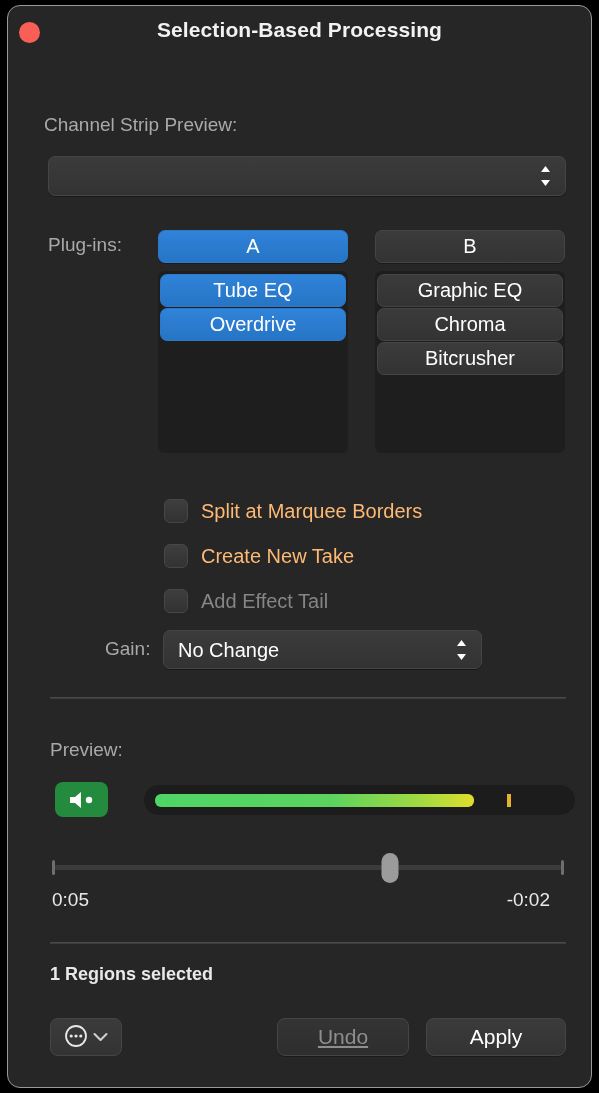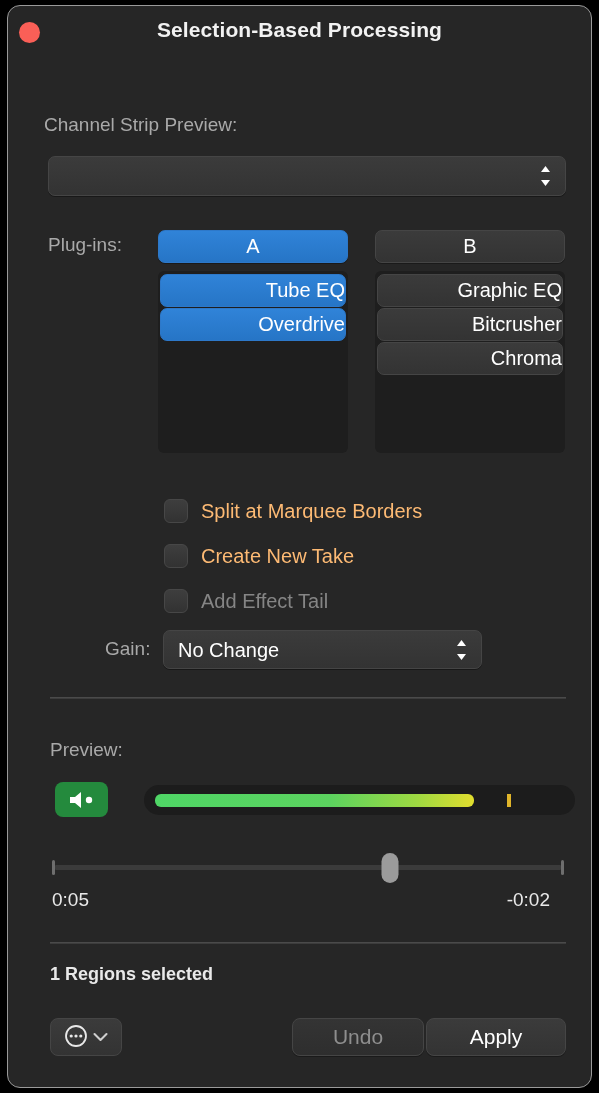--- a/index.html
+++ b/index.html
@@ -144,21 +144,21 @@
   }
   #plugin-list-a { left: 150px; }
   #plugin-list-b { left: 367px; }
 
   .plugin-item {
     box-sizing: border-box;
     display: block;
     margin: 1px 2px;
     height: 33px;
     line-height: 31px;
-    text-align: right;
+    text-align: center;
     border-radius: 7px;
     color: #ffffff;
     font-size: 20px;
     border: 1px solid #454545;
     background: linear-gradient(to bottom, #3b3b3b, #333333);
   }
   .plugin-item.selected {
     background: linear-gradient(to bottom, #3083d8, #2675c6);
     border-color: #2d78c9;
   }
@@ -344,22 +344,22 @@
     box-sizing: border-box;
     border-radius: 8px;
     border: 1px solid #454545;
     background: linear-gradient(to bottom, #3b3b3b, #333333);
     color: #ffffff;
     font-size: 21px;
     font-family: "Liberation Sans", sans-serif;
     padding: 0;
     box-shadow: 0 1px 0 rgba(0,0,0,0.3);
   }
-  #undo-button  { left: 284px; width: 132px; color: #8e8e8e;
-                  background: linear-gradient(to bottom, #343434, #2e2e2e); }
+  #undo-button  { left: 269px; width: 132px; color: #8e8e8e;
+                  background: linear-gradient(to bottom, #343434, #2e2e2e); text-decoration: underline; }
   #apply-button { left: 418px; width: 140px; }
 </style>
 </head>
 <body>
 
 <div class="window">
 
   <div class="titlebar">
     <button class="close-button"></button>
     <div class="window-title">Selection-Based Processing</div>
@@ -382,22 +382,22 @@
   <button class="ab-button selected" id="plugins-a-button">A</button>
   <button class="ab-button" id="plugins-b-button">B</button>
 
   <div class="plugin-list" id="plugin-list-a">
     <div class="plugin-item selected">Tube EQ</div>
     <div class="plugin-item selected">Overdrive</div>
   </div>
 
   <div class="plugin-list" id="plugin-list-b">
     <div class="plugin-item">Graphic EQ</div>
+    <div class="plugin-item">Chroma</div>
     <div class="plugin-item">Bitcrusher</div>
-    <div class="plugin-item">Chroma</div>
   </div>
 
   <div class="checkbox-row" id="checkbox-split">
     <span class="checkbox-box"></span>
     <span class="checkbox-text">Split at Marquee Borders</span>
   </div>
   <div class="checkbox-row" id="checkbox-take">
     <span class="checkbox-box"></span>
     <span class="checkbox-text">Create New Take</span>
   </div>

